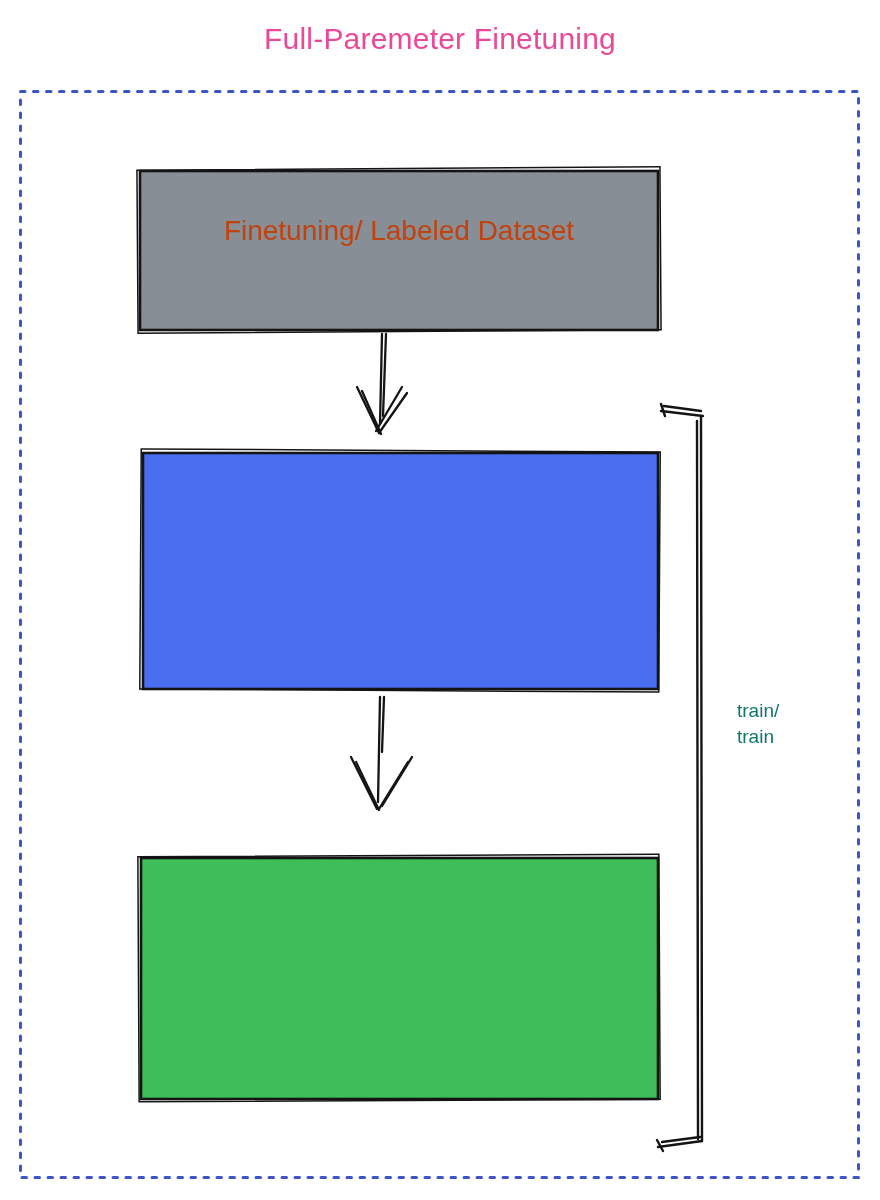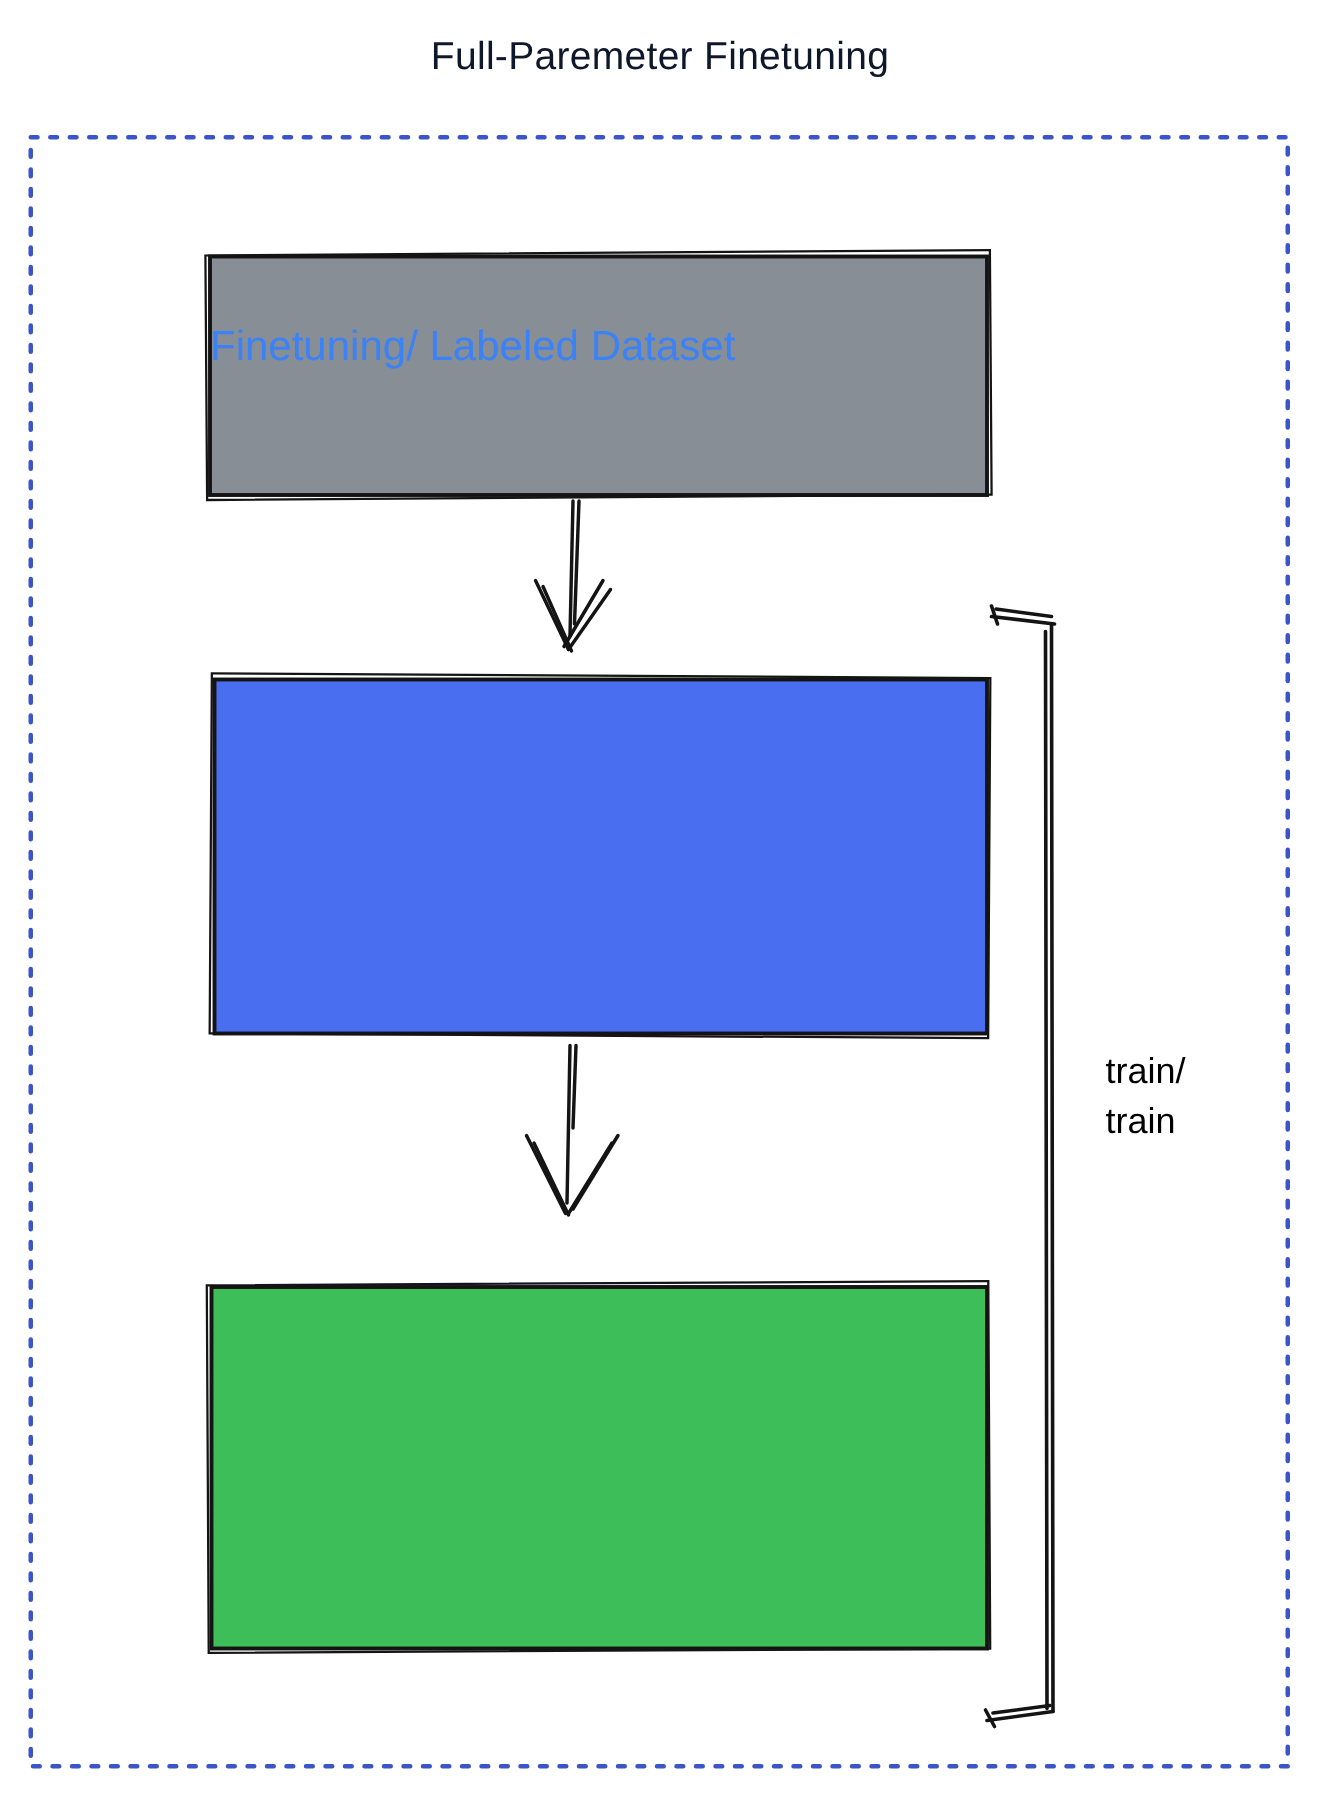--- a/index.html
+++ b/index.html
@@ -14,34 +14,35 @@
     height: 1200px;
     background: #ffffff;
     overflow: hidden;
   }
   .diagram-title {
     position: absolute;
     top: 22px;
     left: 0;
     width: 100%;
     text-align: center;
-    font-size: 26px;
+    font-size: 30px;
     letter-spacing: 0.2px;
-    color: #0f172a;
+    color: #ec4899;
   }
   svg.artwork {
     position: absolute;
     inset: 0;
     width: 880px;
     height: 1200px;
   }
   .box-label {
     position: absolute;
-    color: #3b82f6;
+    color: #c2410c;
     font-size: 28px;
+    text-align: center;
     pointer-events: none;
   }
   .label-dataset {
     left: 140px;
     top: 171px;
     width: 518px;
     padding-top: 44px;
   }
   .label-model {
     left: 143px;
@@ -60,23 +61,23 @@
     height: 241px;
     display: flex;
     align-items: center;
     justify-content: center;
     transform: translateY(-5px);
   }
   .bracket-label {
     position: absolute;
     left: 737px;
     top: 698px;
-    font-size: 24px;
+    font-size: 19px;
     line-height: 1.38;
-    color: #000000;
+    color: #0f766e;
   }
   .bracket-label span { display: block; }
 </style>
 </head>
 <body>
 
 <div class="canvas">
 
   <div class="diagram-title">Full-Paremeter Finetuning</div>
 

